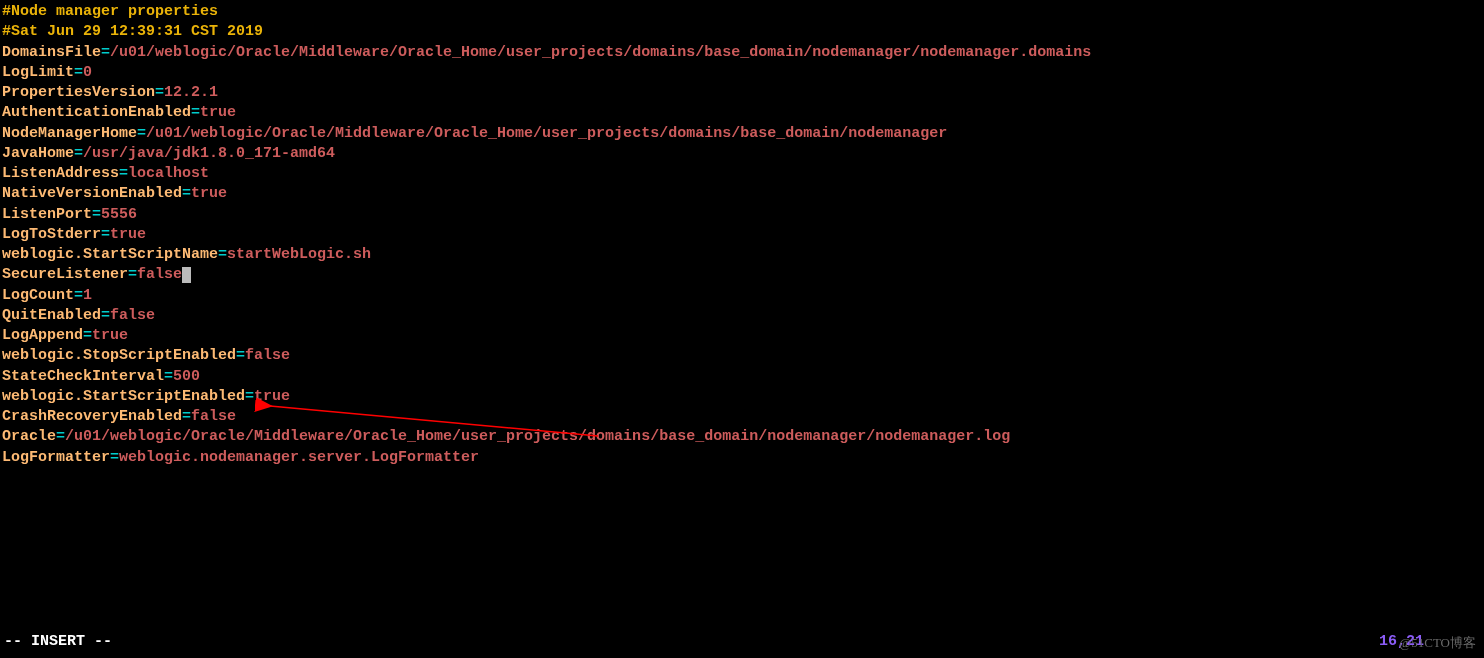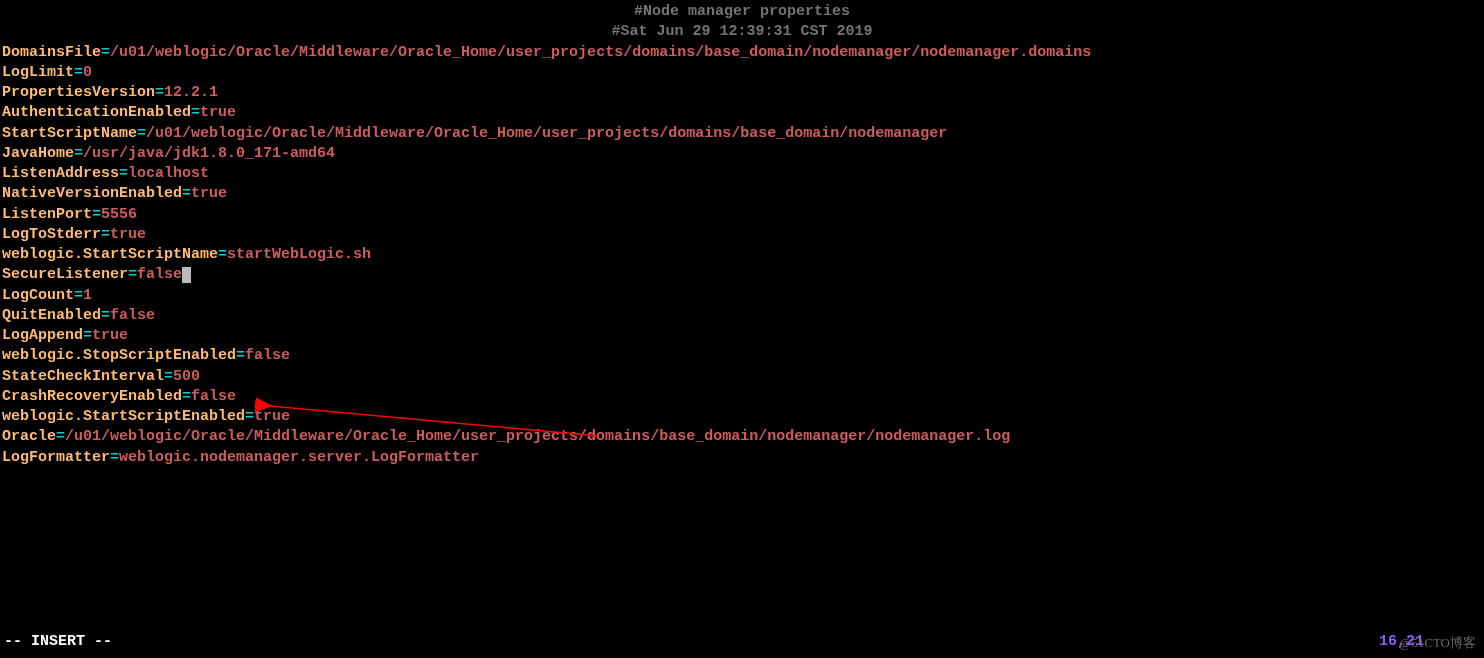--- a/index.html
+++ b/index.html
@@ -15,21 +15,21 @@
       padding: 2px;
       width: 1484px;
       height: 658px;
       overflow: hidden;
       position: relative;
       font-weight: 600;
     }
     .line {
       white-space: nowrap;
     }
-    .comment { color: #737373; text-align: center; }
+    .comment { color: #eab308; }
     .key { color: #fdba74; }
     .eq { color: #00cdcd; }
     .val { color: #cd5c5c; }
     .cursor {
       display: inline-block;
       width: 9px;
       height: 16px;
       background: #bbbbbb;
       vertical-align: text-bottom;
     }
@@ -65,37 +65,37 @@
 <body>
 
 <div>
   <div class="line comment">#Node manager properties</div>
   <div class="line comment">#Sat Jun 29 12:39:31 CST 2019</div>
 
   <div class="line"><span class="key">DomainsFile</span><span class="eq">=</span><span class="val">/u01/weblogic/Oracle/Middleware/Oracle_Home/user_projects/domains/base_domain/nodemanager/nodemanager.domains</span></div>
   <div class="line"><span class="key">LogLimit</span><span class="eq">=</span><span class="val">0</span></div>
   <div class="line"><span class="key">PropertiesVersion</span><span class="eq">=</span><span class="val">12.2.1</span></div>
   <div class="line"><span class="key">AuthenticationEnabled</span><span class="eq">=</span><span class="val">true</span></div>
-  <div class="line"><span class="key">StartScriptName</span><span class="eq">=</span><span class="val">/u01/weblogic/Oracle/Middleware/Oracle_Home/user_projects/domains/base_domain/nodemanager</span></div>
+  <div class="line"><span class="key">NodeManagerHome</span><span class="eq">=</span><span class="val">/u01/weblogic/Oracle/Middleware/Oracle_Home/user_projects/domains/base_domain/nodemanager</span></div>
   <div class="line"><span class="key">JavaHome</span><span class="eq">=</span><span class="val">/usr/java/jdk1.8.0_171-amd64</span></div>
   <div class="line"><span class="key">ListenAddress</span><span class="eq">=</span><span class="val">localhost</span></div>
   <div class="line"><span class="key">NativeVersionEnabled</span><span class="eq">=</span><span class="val">true</span></div>
   <div class="line"><span class="key">ListenPort</span><span class="eq">=</span><span class="val">5556</span></div>
   <div class="line"><span class="key">LogToStderr</span><span class="eq">=</span><span class="val">true</span></div>
   <div class="line"><span class="key">weblogic.StartScriptName</span><span class="eq">=</span><span class="val">startWebLogic.sh</span></div>
   <div class="line"><span class="key">SecureListener</span><span class="eq">=</span><span class="val">false</span><span class="cursor"></span></div>
 
 
   <div class="line"><span class="key">LogCount</span><span class="eq">=</span><span class="val">1</span></div>
   <div class="line"><span class="key">QuitEnabled</span><span class="eq">=</span><span class="val">false</span></div>
   <div class="line"><span class="key">LogAppend</span><span class="eq">=</span><span class="val">true</span></div>
   <div class="line"><span class="key">weblogic.StopScriptEnabled</span><span class="eq">=</span><span class="val">false</span></div>
   <div class="line"><span class="key">StateCheckInterval</span><span class="eq">=</span><span class="val">500</span></div>
+  <div class="line"><span class="key">weblogic.StartScriptEnabled</span><span class="eq">=</span><span class="val">true</span></div>
   <div class="line"><span class="key">CrashRecoveryEnabled</span><span class="eq">=</span><span class="val">false</span></div>
-  <div class="line"><span class="key">weblogic.StartScriptEnabled</span><span class="eq">=</span><span class="val">true</span></div>
   <div class="line"><span class="key">Oracle</span><span class="eq">=</span><span class="val">/u01/weblogic/Oracle/Middleware/Oracle_Home/user_projects/domains/base_domain/nodemanager/nodemanager.log</span></div>
   <div class="line"><span class="key">LogFormatter</span><span class="eq">=</span><span class="val">weblogic.nodemanager.server.LogFormatter</span></div>
 </div>
 
 <svg class="arrow" width="360" height="50">
   <defs>
     <marker id="ah" markerWidth="12" markerHeight="10" refX="2" refY="5" orient="auto">
       <polygon points="12,0 0,5 12,10" fill="#ff0000"></polygon>
     </marker>
   </defs>

